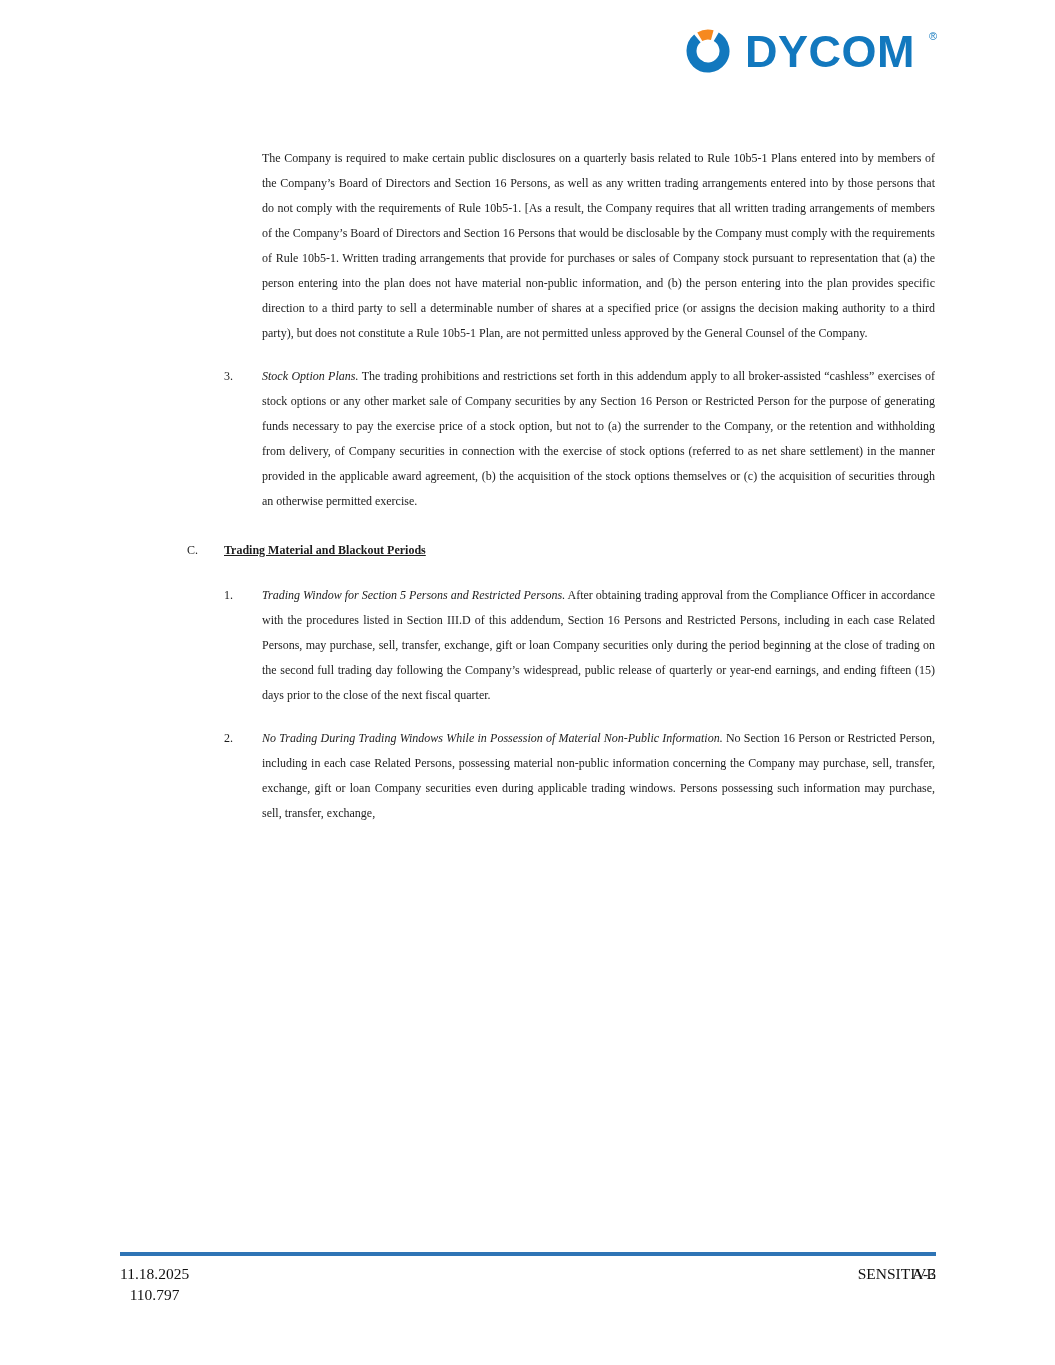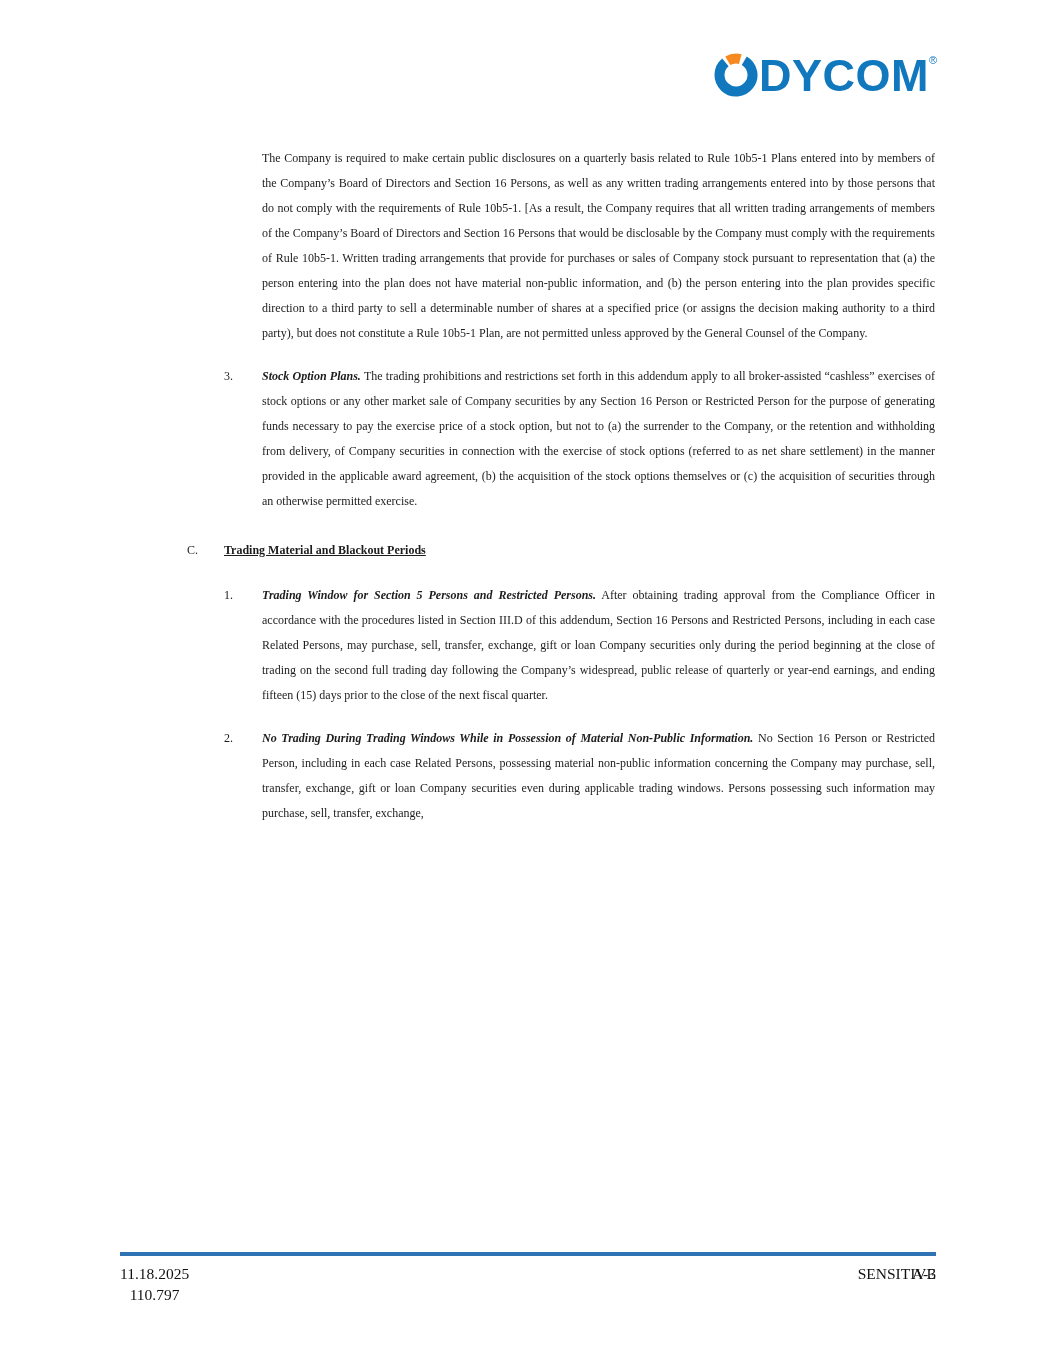--- a/index.html
+++ b/index.html
@@ -15,22 +15,21 @@
     color: #1c1c1c;
   }
 
   
   .logo {
     position: absolute;
     top: 28px;
     right: 118px;
     display: flex;
     align-items: center;
-    gap: 0;
-    margin-top: 24px;
+    gap: 14px;
   }
   .logo-text {
     font-family: "Liberation Sans", "DejaVu Sans", sans-serif;
     font-weight: 700;
     font-size: 45px;
     line-height: 1;
     color: #1278be;
     letter-spacing: 0.5px;
   }
   .logo-reg {
@@ -59,21 +58,21 @@
     position: relative;
     padding-left: 75px;
     margin-bottom: 18px;
   }
   .list-num {
     position: absolute;
     left: 37px;
     top: 0;
   }
   .lead {
-    font-weight: 700;
+    font-weight: 400;
     font-style: italic;
   }
   .section-row {
     position: relative;
     padding-left: 37px;
     margin-top: 24px;
     margin-bottom: 20px;
     text-align: left;
   }
   .section-letter {

